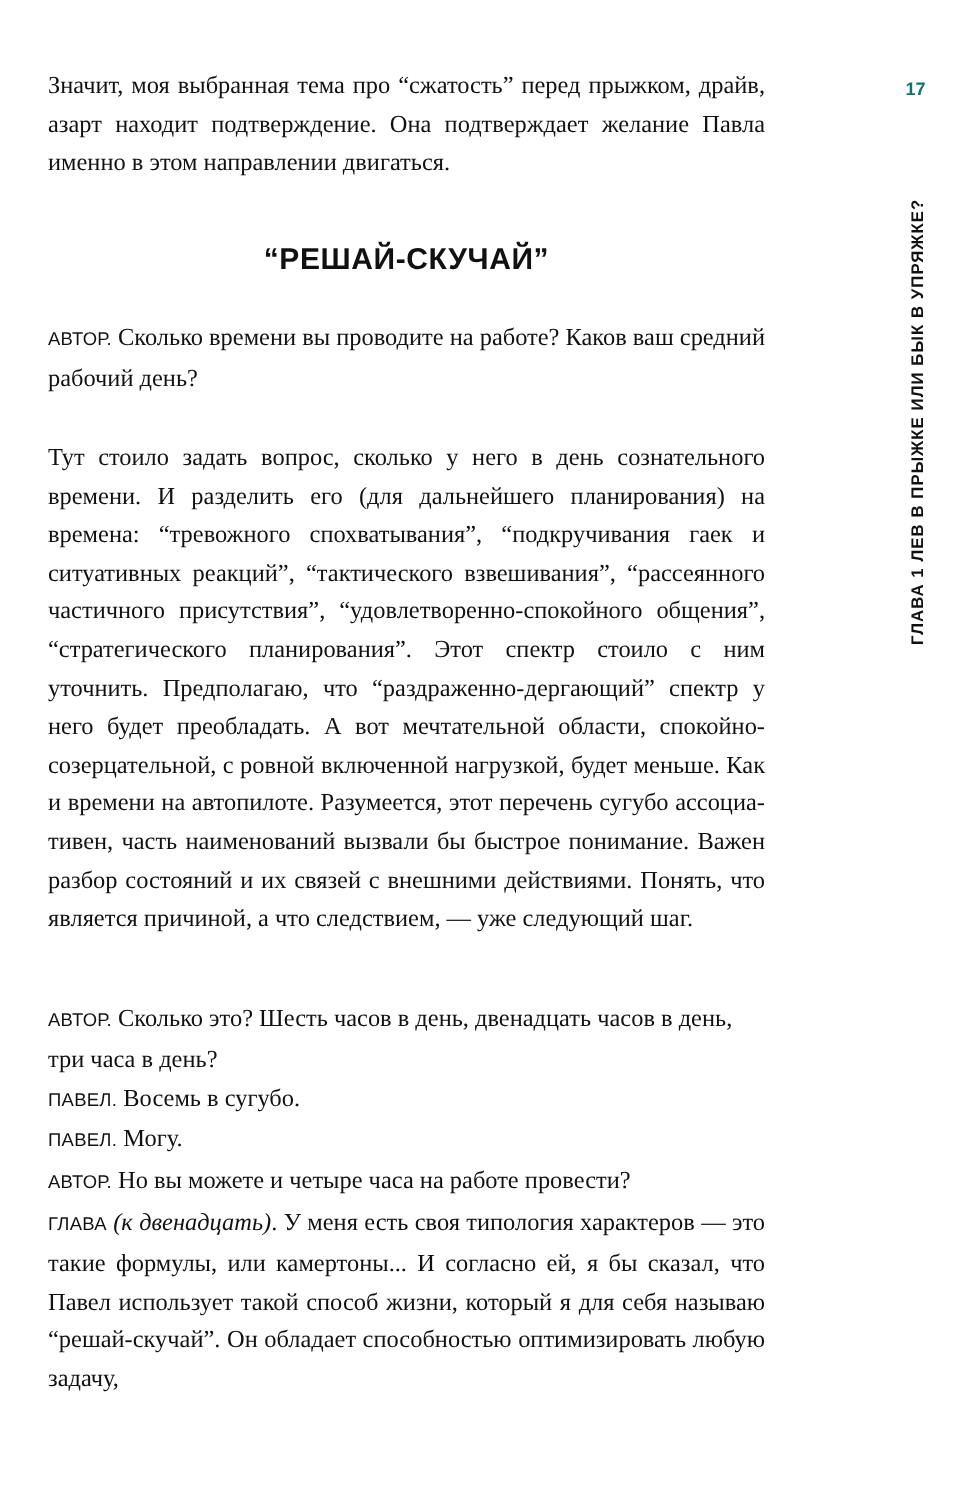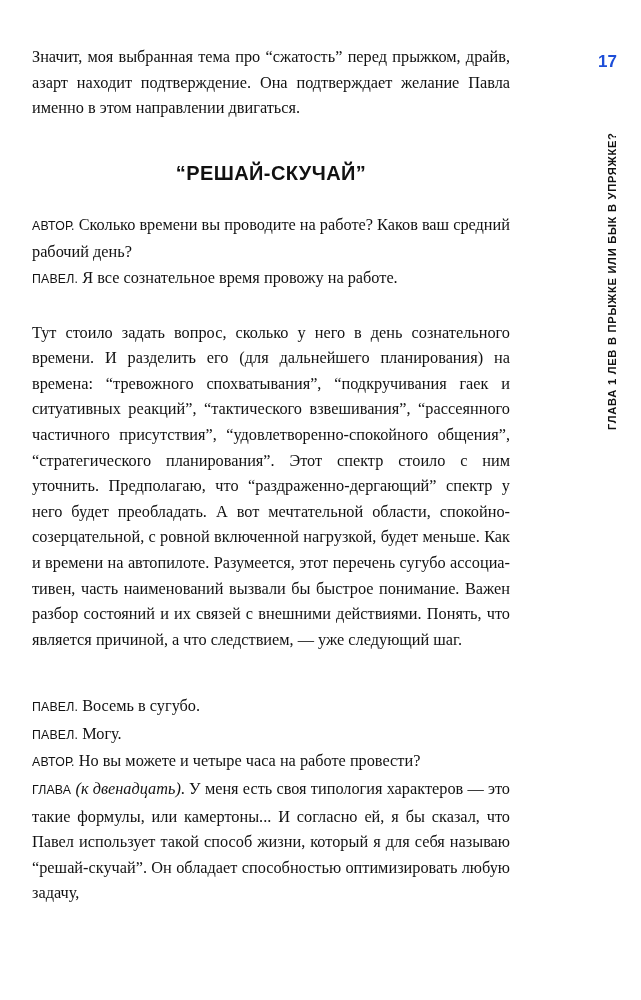--- a/index.html
+++ b/index.html
@@ -54,22 +54,22 @@
     font-size: 12.3px;
     letter-spacing: 0.2px;
   }
   .ital { font-style: italic; }
   .folio {
     position: absolute;
     right: 24px;
     top: 52px;
     font-family: "Liberation Sans", sans-serif;
     font-weight: bold;
-    font-size: 17px;
-    color: #1d4ed8;
+    font-size: 12px;
+    color: #0f766e;
   }
   .running-head {
     position: absolute;
     right: 23px;
     top: 100px;
     height: 330px;
     writing-mode: vertical-rl;
     transform: rotate(180deg);
     font-family: "Liberation Sans", sans-serif;
     font-weight: bold;
@@ -94,28 +94,28 @@
     <p class="para first">Значит, моя выбранная тема про “сжатость” перед прыж­ком, драйв, азарт находит подтверждение. Она подтверж­дает желание Павла именно в этом направлении дви­гаться.</p>
 
     <div class="spacer-lg"></div>
 
     <p class="section-title">“РЕШАЙ-СКУЧАЙ”</p>
 
     <div class="spacer-md"></div>
 
     <p class="dlg"><span class="spk">АВТОР.</span><span> Сколько времени вы проводите на работе? Каков ваш средний рабочий день?</span></p>
 
-    <p class="dlg"><span class="spk">ПАВЕЛ.</span><span> Я все сознательное время провожу на работе.</span></p>
 
     <div class="spacer-md"></div>
 
     <p class="para">Тут стоило задать вопрос, сколько у него в день созна­тельного времени. И разделить его (для дальнейше­го планирования) на времена: “тревожного спохваты­вания”, “подкручивания гаек и ситуативных реакций”, “тактического взвешивания”, “рассеянного частичного присутствия”, “удовлетворенно-спокойного общения”, “стратегического планирования”. Этот спектр стоило с ним уточнить. Предполагаю, что “раздраженно-дерга­ющий” спектр у него будет преобладать. А вот мечта­тельной области, спокойно-созерцательной, с ровной включенной нагрузкой, будет меньше. Как и времени на автопилоте. Разумеется, этот перечень сугубо ассоциа­тивен, часть наименований вызвали бы быстрое пони­мание. Важен разбор состояний и их связей с внешними действиями. Понять, что является причиной, а что след­ствием, — уже следующий шаг.</p>
 
     <div class="spacer-lg"></div>
 
+    <p class="dlg"><span class="spk">АВТОР.</span><span> Сколько это? Шесть часов в день, двенадцать часов в день, три часа в день?</span></p>
 
     <p class="dlg"><span class="spk">ПАВЕЛ.</span><span> Восемь в сугубо.</span></p>
 
     <p class="dlg"><span class="spk">ПАВЕЛ.</span><span> Могу.</span></p>
 
     <p class="dlg"><span class="spk">АВТОР.</span><span> Но вы можете и четыре часа на работе провести?</span></p>
 
     <p class="para"><span class="spk">ГЛАВА</span><span class="ital"> (к двенадцать)</span><span>. У меня есть своя типология характе­ров — это такие формулы, или камертоны... И согласно ей, я бы сказал, что Павел использует такой способ жиз­ни, который я для себя называю “решай-скучай”. Он обладает способностью оптимизировать любую задачу,</span></p>
 
   </div>

